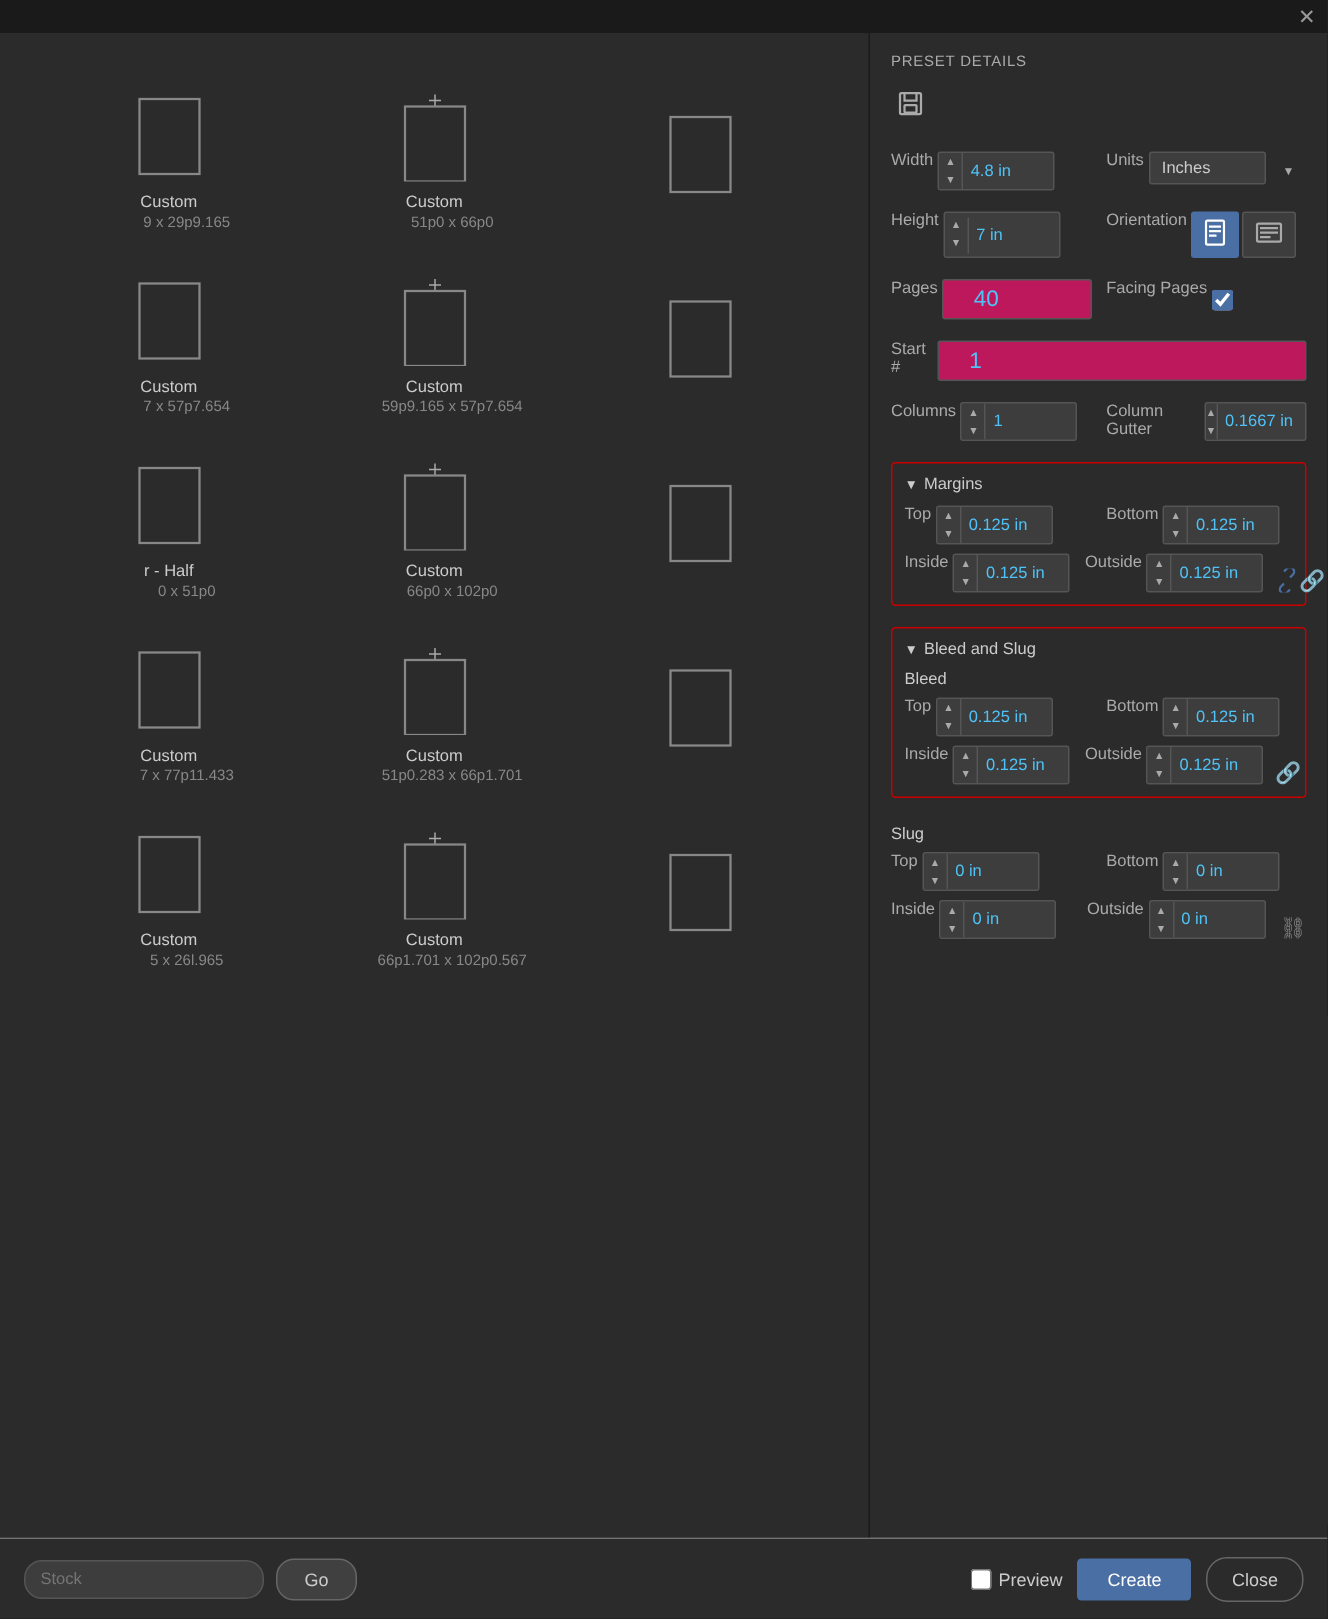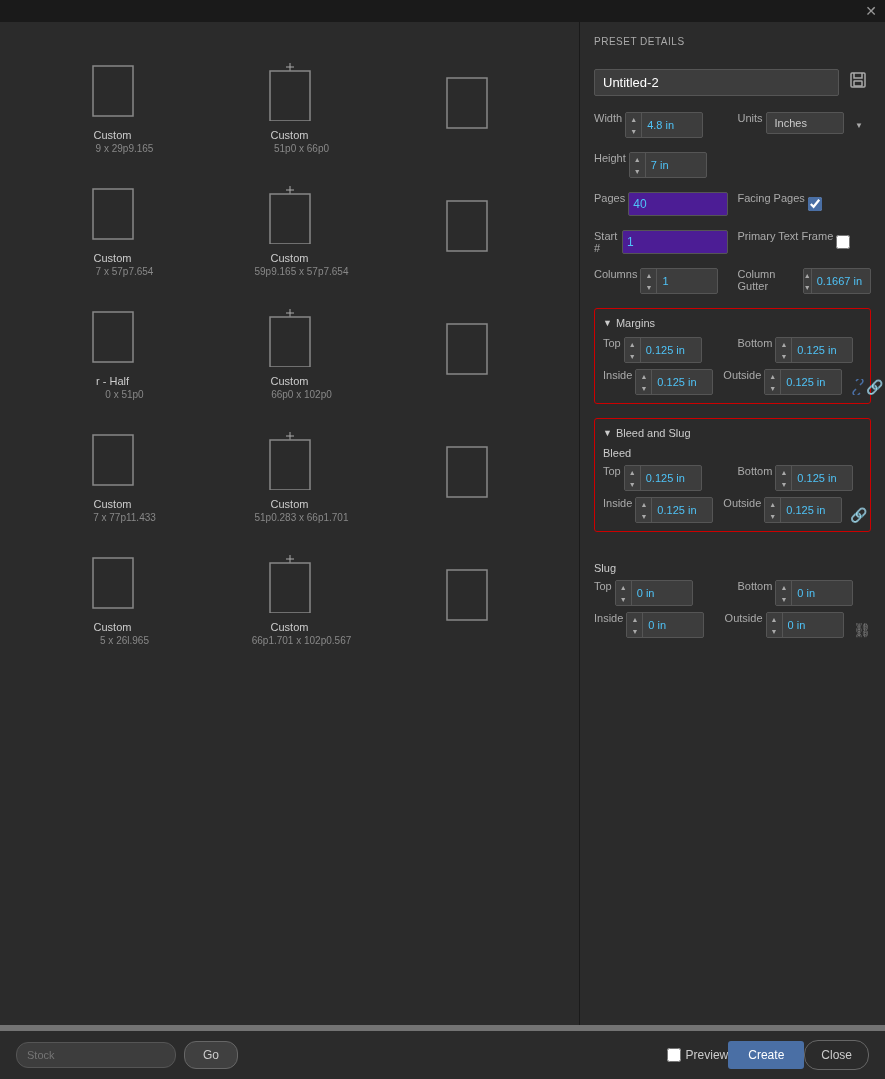--- a/index.html
+++ b/index.html
@@ -89,21 +89,21 @@
       overflow-y: auto;
       display: flex;
       flex-direction: column;
       gap: 8px;
     }
     .section-label {
       font-size: 10px;
       color: #aaa;
       text-transform: uppercase;
       letter-spacing: 0.5px;
-      margin-bottom: 14px;
+      margin-bottom: 3px;
     }
     .preset-title-row {
       display: flex;
       align-items: center;
       gap: 6px;
       margin-bottom: 8px;
     }
     .preset-title-input {
       flex: 1;
       background: #3d3d3d;
@@ -210,25 +210,25 @@
       padding: 4px 8px;
       cursor: pointer;
       border-radius: 2px;
     }
     .orient-btn.active {
       background: #4a6fa5;
       border-color: #4a6fa5;
       color: #fff;
     }
     .plain-input {
-      background: #4c1d95;
+      background: #be185d;
       border: 1px solid #555;
       color: #4fc3f7;
-      padding: 4px 4px;
-      font-size: 12px;
+      padding: 4px 20px;
+      font-size: 15px;
       border-radius: 2px;
       outline: none;
       width: 100%;
     }
     .checkbox-wrapper {
       display: flex;
       align-items: center;
       gap: 5px;
     }
     .checkbox-wrapper input[type="checkbox"] {
@@ -278,24 +278,25 @@
     }
     .fields-pair {
       display: flex;
       gap: 10px;
       flex: 1;
     }
     
     .bottom-bar {
       height: 54px;
       background: #2b2b2b;
-      border-top: 6px solid #737373;
+      border-top: 1px solid #737373;
       display: flex;
       align-items: center;
       padding: 0 16px;
+      gap: 10px;
     }
     .bottom-left {
       flex: 1;
       display: flex;
       align-items: center;
       gap: 8px;
     }
     .search-input {
       background: #3d3d3d;
       border: 1px solid #555;
@@ -339,21 +340,21 @@
     .close-dialog-btn {
       background: transparent;
       border: 1px solid #666;
       color: #ccc;
       padding: 7px 16px;
       font-size: 12px;
       border-radius: 14px;
       cursor: pointer;
     }
     .slug-section {
-      margin-top: 16px;
+      margin-top: 4px;
     }
     .slug-label {
       font-size: 11px;
       color: #ccc;
       margin-bottom: 6px;
     }
   </style>
 </head>
 <body>
 
@@ -529,21 +530,20 @@
         </div>
 
       </div>
     </div>
 
     <div class="right-panel">
 
       <div class="section-label">PRESET DETAILS</div>
 
       <div class="preset-title-row">
-        <input class="preset-title-input" type="text" value="Untitled-2" style="">
         <button class="save-btn" title="Save">
           <svg width="18" height="18" viewBox="0 0 18 18" fill="none" stroke="#aaa" stroke-width="1.5">
             <rect x="2" y="2" width="14" height="14" rx="1"></rect>
             <path d="M5 2v5h8V2"></path>
             <rect x="5" y="10" width="8" height="5" rx="0.5"></rect>
           </svg>
         </button>
       </div>
 
       <div class="form-row">
@@ -575,45 +575,60 @@
         <div class="form-group">
           <div class="form-label">Height</div>
           <div class="input-spinner">
             <div class="spinner-btns">
               <div class="spinner-btn">▲</div>
               <div class="spinner-btn">▼</div>
             </div>
             <input class="spinner-input" type="text" value="7 in" style="">
           </div>
         </div>
+        <div class="form-group">
+          <div class="form-label">Orientation</div>
+          <div class="orientation-btns">
+            <button class="orient-btn active" title="Portrait">
+              <svg width="14" height="18" viewBox="0 0 14 18" fill="none" stroke="currentColor" stroke-width="1.5">
+                <rect x="1" y="1" width="12" height="16" rx="1"></rect>
+                <line x1="3" y1="5" x2="11" y2="5"></line>
+                <line x1="3" y1="8" x2="11" y2="8"></line>
+                <line x1="3" y1="11" x2="8" y2="11"></line>
+              </svg>
+            </button>
+            <button class="orient-btn" title="Landscape">
+              <svg width="18" height="14" viewBox="0 0 18 14" fill="none" stroke="currentColor" stroke-width="1.5">
+                <rect x="1" y="1" width="16" height="12" rx="1"></rect>
+                <line x1="3" y1="4" x2="15" y2="4"></line>
+                <line x1="3" y1="7" x2="15" y2="7"></line>
+                <line x1="3" y1="10" x2="10" y2="10"></line>
+              </svg>
+            </button>
+          </div>
+        </div>
       </div>
 
       <div class="form-row">
         <div class="form-group">
           <div class="form-label">Pages</div>
           <input class="plain-input" type="text" value="40" style="">
         </div>
         <div class="form-group">
           <div class="form-label">Facing Pages</div>
           <div class="checkbox-wrapper">
             <input type="checkbox" checked="" style="">
           </div>
         </div>
       </div>
 
       <div class="form-row">
         <div class="form-group">
           <div class="form-label">Start #</div>
           <input class="plain-input" type="text" value="1" style="">
-        </div>
-        <div class="form-group">
-          <div class="form-label">Primary Text Frame</div>
-          <div class="checkbox-wrapper">
-            <input type="checkbox" style="">
-          </div>
         </div>
       </div>
 
       <div class="form-row">
         <div class="form-group">
           <div class="form-label">Columns</div>
           <div class="input-spinner">
             <div class="spinner-btns">
               <div class="spinner-btn">▲</div>
               <div class="spinner-btn">▼</div>

